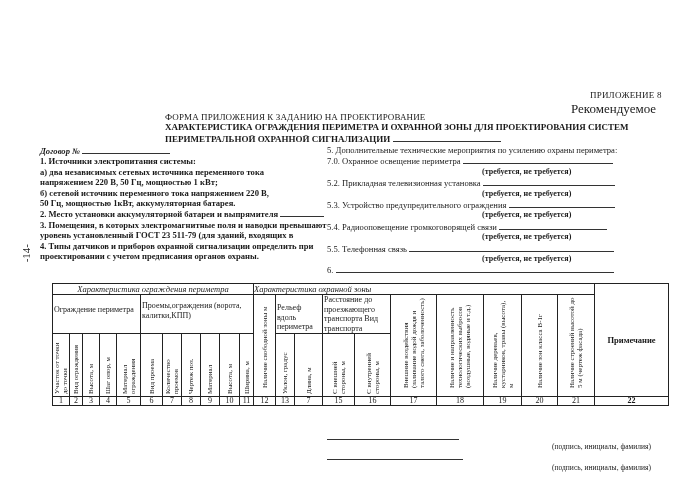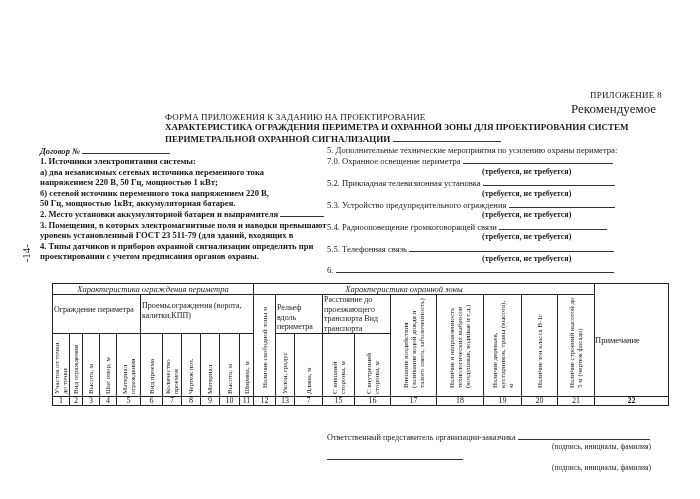--- a/index.html
+++ b/index.html
@@ -21,21 +21,21 @@
   table.grid td { border: 1px solid #222; padding: 0; vertical-align: top; overflow: hidden; }
   .h1 td { height: 10px; }
   .sec { text-align: center; font-style: italic; font-size: 8.5px; line-height: 10px; }
   .h2 td { height: 33px; }
   .h2text { font-size: 8px; line-height: 9.5px; padding: 2px 1px 0 1px; white-space: normal; }
   .h3 td { height: 62px; }
   .rot { writing-mode: vertical-rl; transform: rotate(180deg); font-size: 7px; line-height: 8px;
          height: 100%; display: flex; align-items: center; justify-content: flex-start; padding: 2px 0; box-sizing: border-box; margin: 0 auto; text-align: left; }
   .rot.tall { height: 95px; }
   .nums td { height: 8px; text-align: center; font-size: 8px; line-height: 8px; }
-  .note { vertical-align: middle !important; font-size: 8.5px; font-weight: normal; }
+  .note { text-align: center; vertical-align: middle !important; font-size: 8.5px; font-weight: bold; }
   .sig { font-size: 8.2px; }
   .sig-hint { font-size: 7.5px; }
 </style>
 </head>
 <body>
 
 <div class="abs appendix">ПРИЛОЖЕНИЕ 8</div>
 <div class="abs recommended">Рекомендуемое</div>
 <div class="abs form-title">ФОРМА ПРИЛОЖЕНИЯ К ЗАДАНИЮ НА ПРОЕКТИРОВАНИЕ</div>
 <div class="abs form-subtitle">
@@ -95,21 +95,21 @@
     <col style="width:46px">
       <col style="width:47px">
       <col style="width:38px">
       <col style="width:36px">
       <col style="width:37px">
     <col style="width:74px">
   </colgroup>
   <tbody>
       <tr class="h1">
     <td colspan="11" class="sec">Характеристика ограждения периметра</td>
-    <td colspan="10" class="sec" style="text-align:center;padding-right:40px">Характеристика охранной зоны</td>
+    <td colspan="10" class="sec" style="text-align:left;padding-right:40px">Характеристика охранной зоны</td>
     <td rowspan="3" class="note">Примечание</td>
   </tr>
   <tr class="h2">
     <td colspan="5">
           <div class="h2text" style="padding-top:10px">Ограждение периметра</div>
         </td>
     <td colspan="6">
           <div class="h2text" style="padding-top:6px">Проемы,ограждения (ворота, калитки,КПП)</div>
         </td>
     <td rowspan="2">
@@ -204,16 +204,16 @@
     <td>17</td>
     <td>18</td>
     <td>19</td>
     <td>20</td>
     <td>21</td>
     <td style="font-weight:bold">22</td>
   </tr>
 </tbody>
   </table>
 
-<div class="abs sig" style="left:327px;top:431px"><span>Ответственный представитель организации-заказчика</span> <span class="uline" style="width:132px"></span></div>
+<div class="abs sig" style="left:327px;top:431px"> <span class="uline" style="width:132px"></span></div>
 <div class="abs sig-hint" style="left:552px;top:442px">(подпись, инициалы, фамилия)</div>
 <div class="abs sig" style="left:327px;top:451px"> <span class="uline" style="width:136px"></span></div>
 <div class="abs sig-hint" style="left:552px;top:463px">(подпись, инициалы, фамилия)</div>
 
 </body></html>

